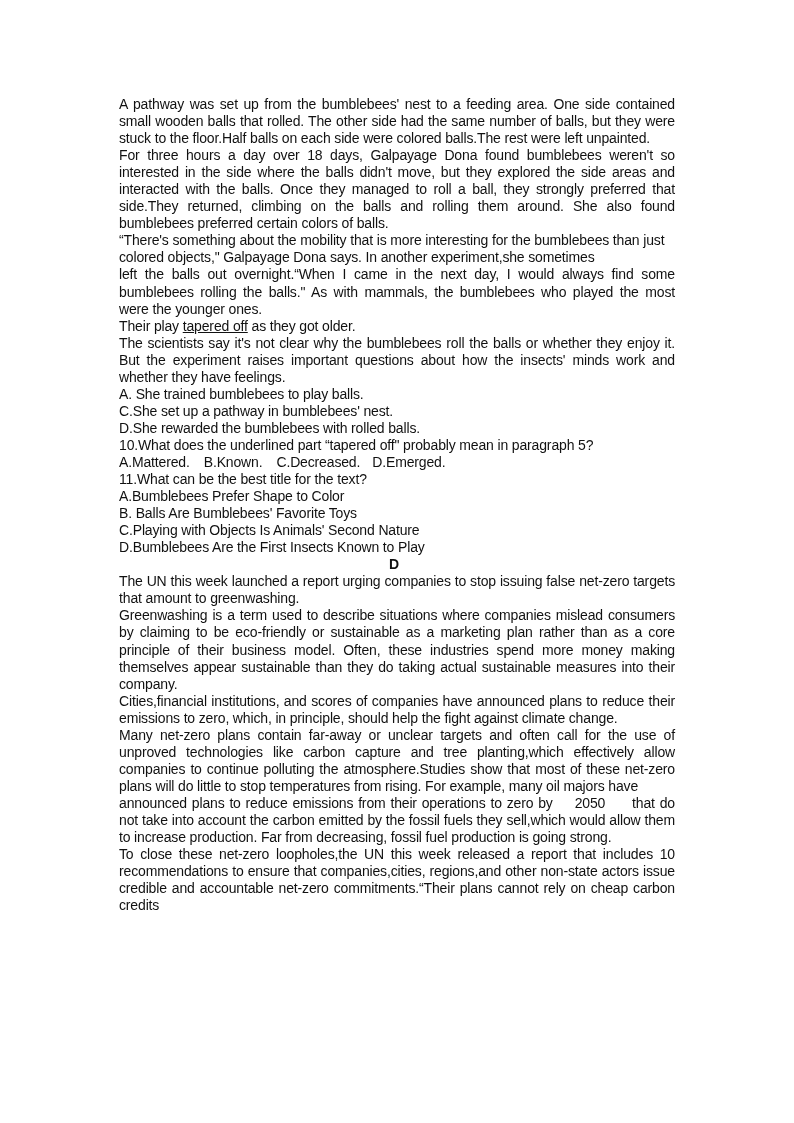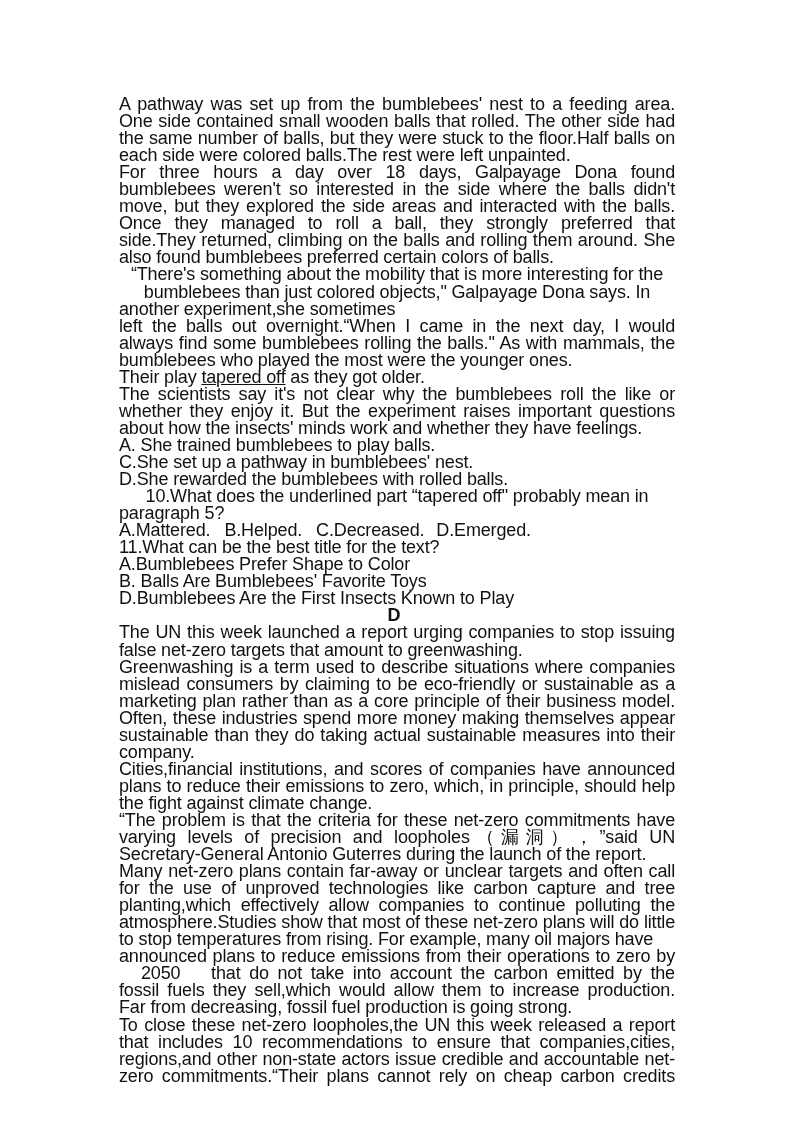--- a/index.html
+++ b/index.html
@@ -13,31 +13,31 @@
       position: relative;
       overflow: hidden;
       font-family: "Liberation Sans", "DejaVu Sans", sans-serif;
       color: #111111;
     }
     .page {
       position: absolute;
       left: 119px;
       top: 96px;
       width: 556px;
-      font-size: 18px;
+      font-size: 14px;
       line-height: 17.05px;
       letter-spacing: -0.15px;
     }
     .p {
       margin: 0;
       text-align: justify;
       text-align-last: left;
     }
     .p.nojust {
-      text-align: center;
+      text-align: left;
     }
     .section-letter {
       margin: 0;
       text-align: center;
       font-weight: bold;
       padding-right: 6px;
     }
     .u {
       text-decoration: underline;
     }
@@ -51,45 +51,45 @@
 <body>
 
 <div class="page">
 
   <div>
     <p class="p">A pathway was set up from the bumblebees' nest to a feeding area. One side contained small wooden balls that rolled. The other side had the same number of balls, but they were stuck to the floor.Half balls on each side were colored balls.The rest were left unpainted.</p>
     <p class="p">For three hours a day over 18 days, Galpayage Dona found bumblebees weren't so interested in the side where the balls didn't move, but they explored the side areas and interacted with the balls. Once they managed to roll a ball, they strongly preferred that side.They returned, climbing on the balls and rolling them around. She also found bumblebees preferred certain colors of balls.</p>
     <p class="p nojust">“There's something about the mobility that is more interesting for the bumblebees than just colored objects," Galpayage Dona says. In another experiment,she sometimes</p>
     <p class="p">left the balls out overnight.“When I came in the next day, I would always find some bumblebees rolling the balls." As with mammals, the bumblebees who played the most were the younger ones.</p>
     <p class="p nojust"><span>Their play </span><span class="u">tapered off</span><span> as they got older.</span></p>
-    <p class="p">The scientists say it's not clear why the bumblebees roll the like or whether they enjoy it. But the experiment raises important questions about how the insects' minds work and whether they have feelings.</p>
+    <p class="p">The scientists say it's not clear why the bumblebees roll the balls or whether they enjoy it. But the experiment raises important questions about how the insects' minds work and whether they have feelings.</p>
   </div>
 
   <div>
     <div>
       <p class="p nojust">A. She trained bumblebees to play balls.</p>
       <p class="p nojust">C.She set up a pathway in bumblebees' nest.</p>
       <p class="p nojust">D.She rewarded the bumblebees with rolled balls.</p>
     </div>
     <div>
       <p class="p nojust">10.What does the underlined part “tapered off" probably mean in paragraph 5?</p>
-      <p class="p nojust opt-row"><span>A.Mattered.</span><span>B.Helped.</span><span style="margin-right:12px">C.Decreased.</span><span>D.Emerged.</span></p>
+      <p class="p nojust opt-row"><span>A.Mattered.</span><span>B.Known.</span><span style="margin-right:12px">C.Decreased.</span><span>D.Emerged.</span></p>
     </div>
     <div>
       <p class="p nojust">11.What can be the best title for the text?</p>
       <p class="p nojust">A.Bumblebees Prefer Shape to Color</p>
       <p class="p nojust">B. Balls Are Bumblebees' Favorite Toys</p>
+      <p class="p nojust">C.Playing with Objects Is Animals' Second Nature</p>
       <p class="p nojust">D.Bumblebees Are the First Insects Known to Play</p>
     </div>
   </div>
 
   <div>
     <p class="section-letter">D</p>
     <p class="p">The UN this week launched a report urging companies to stop issuing false net-zero targets that amount to greenwashing.</p>
     <p class="p">Greenwashing is a term used to describe situations where companies mislead consumers by claiming to be eco-friendly or sustainable as a marketing plan rather than as a core principle of their business model. Often, these industries spend more money making themselves appear sustainable than they do taking actual sustainable measures into their company.</p>
     <p class="p">Cities,financial institutions, and scores of companies have announced plans to reduce their emissions to zero, which, in principle, should help the fight against climate change.</p>
-    <p class="p">“The problem is that the criteria for these net-zero commitments have varying levels of precision and loopholes（漏洞），”said UN Secretary-General Antonio Guterres during the launch of the report.</p>
     <p class="p">Many net-zero plans contain far-away or unclear targets and often call for the use of unproved technologies like carbon capture and tree planting,which effectively allow companies to continue polluting the atmosphere.Studies show that most of these net-zero plans will do little to stop temperatures from rising. For example, many oil majors have</p>
     <p class="p"><span>announced plans to reduce emissions from their operations to zero by</span><span class="gap"></span><span>2050</span><span class="gap"></span> <span>that do not take into account the carbon emitted by the fossil fuels they sell,which would allow them to increase production. Far from decreasing, fossil fuel production is going strong.</span></p>
     <p class="p" style="text-align-last: justify;">To close these net-zero loopholes,the UN this week released a report that includes 10 recommendations to ensure that companies,cities, regions,and other non-state actors issue credible and accountable net-zero commitments.“Their plans cannot rely on cheap carbon credits</p>
   </div>
 
 </div>
 
 </body></html>

